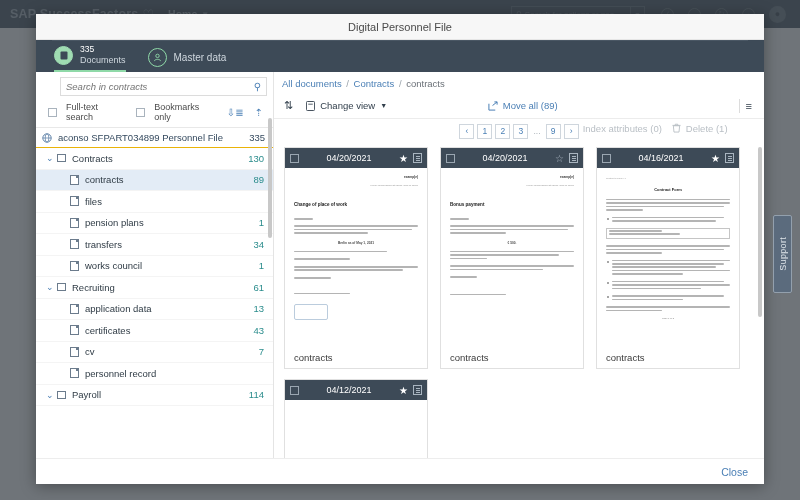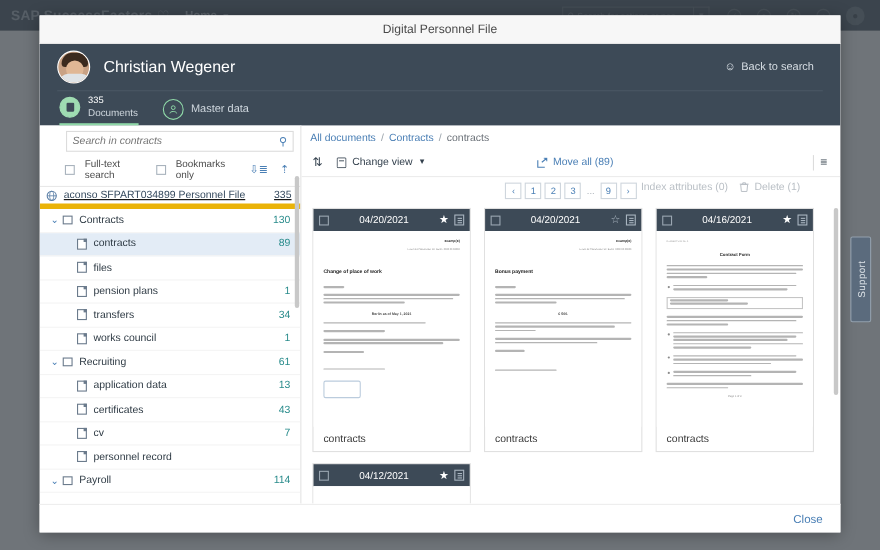--- a/index.html
+++ b/index.html
@@ -109,32 +109,32 @@
   .search-wrap { padding: 5px 6px 3px 24px; }
   .search-box {
     display: flex; align-items: center; height: 19px; border: 1px solid #dcdcdc;
     background: #fff; padding: 0 5px;
   }
   .search-box input {
     flex: 1; border: none; outline: none; font-size: 9.5px; font-style: italic;
     color: #8a8a8a; font-family: "Liberation Sans", sans-serif; background: transparent;
   }
   .filters {
-    display: flex; align-items: center; gap: 9px; padding: 3px 6px 5px 23px;
+    display: flex; align-items: center; gap: 9px; padding: 3px 6px 5px 12px;
     border-bottom: 1px solid #e8e8e8;
   }
   .cbx { width: 9px; height: 9px; border: 1px solid #a9b3bd; background: #fff; flex: none; }
   .flab { font-size: 9px; color: #4c4c4c; }
   .sorticons { margin-left: auto; display: flex; gap: 11px; align-items: center; padding-right:4px; }
   .sorticon { color: #4a7fb5; font-size: 10px; cursor: pointer; }
 
   .tree { flex: 1; overflow: hidden; }
   .root-node {
     display: flex; align-items: center; height: 20px; padding: 0 8px 0 6px;
-    border-bottom: 5px solid #eab308; background: #fff; cursor: pointer; text-decoration: underline;
+    border-bottom: 1px solid #eab308; background: #fff; cursor: pointer;
   }
   .root-node .rlbl { font-size: 9.5px; color: #34495e; margin-left: 6px; }
   .root-node .rcnt { margin-left: auto; font-size: 9.5px; color: #34495e; }
 
   .tnode {
     display: flex; align-items: center; height: 21.5px; padding-right: 9px; cursor: pointer;
     border-bottom: 1px solid #f4f4f4;
   }
   .tnode.folder { padding-left: 10px; }
   .tnode.leaf { padding-left: 34px; }
@@ -265,32 +265,20 @@
   </div>
 
   <div class="modal">
     <div class="modal-title">
       <span>Digital Personnel File</span>
     </div>
 
     <div class="modal-body">
 
       <div class="person-head">
-        <div class="person-row">
-          <div class="avatar-img">
-            <div class="hair"></div>
-              <div class="face"></div>
-              <div class="shirt"></div>
-          </div>
-          <div class="person-name">Christian Wegener</div>
-          <div class="back-search">
-            <span>☺</span>
-            <span>Back to search</span>
-          </div>
-        </div>
         <div class="tabs-row">
           <div class="ptab active">
             <div class="circ">
               <svg width="8" height="9" viewBox="0 0 8 9">
                 <rect x="0.5" y="0.5" width="7" height="8" rx="1" fill="#3d4a57"></rect>
               </svg>
             </div>
             <span class="txt">
               <span class="num">335</span>
               <span class="lbl">Documents</span>

